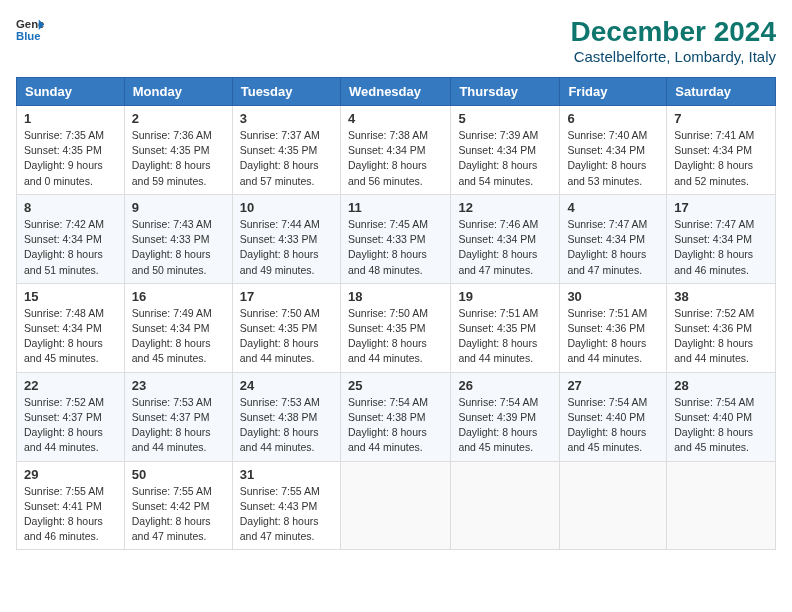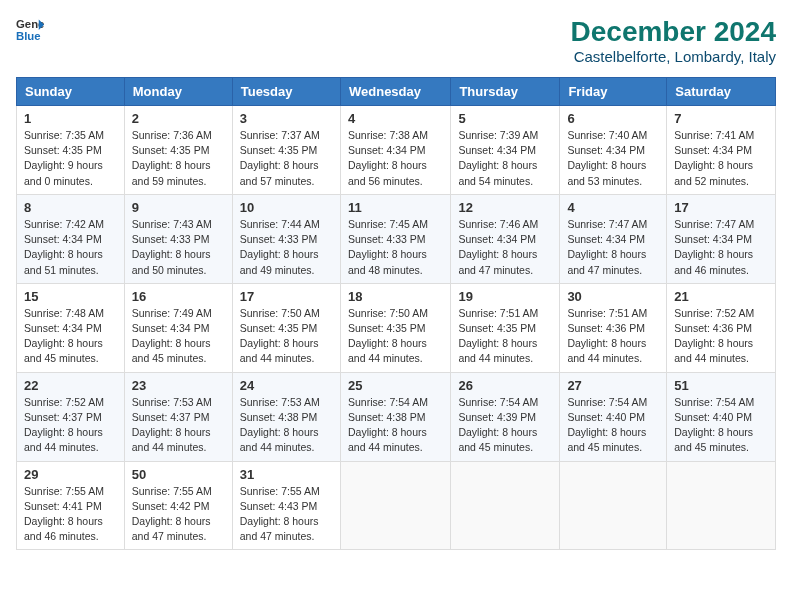--- a/index.html
+++ b/index.html
@@ -189,21 +189,21 @@
         </td>
         <td>
           <span class="day-num">19</span>
 <div class="cell-text">Sunrise: 7:51 AM<br>Sunset: 4:35 PM<br>Daylight: 8 hours and 44 minutes.</div>
         </td>
         <td>
           <span class="day-num">30</span>
 <div class="cell-text">Sunrise: 7:51 AM<br>Sunset: 4:36 PM<br>Daylight: 8 hours and 44 minutes.</div>
         </td>
         <td>
-          <span class="day-num">21</span>
+          <span class="day-num">38</span>
 <div class="cell-text">Sunrise: 7:52 AM<br>Sunset: 4:36 PM<br>Daylight: 8 hours and 44 minutes.</div>
         </td>
       </tr>
       <tr>
         <td>
           <span class="day-num">22</span>
 <div class="cell-text">Sunrise: 7:52 AM<br>Sunset: 4:37 PM<br>Daylight: 8 hours and 44 minutes.</div>
         </td>
         <td>
           <span class="day-num">23</span>
@@ -219,21 +219,21 @@
         </td>
         <td>
           <span class="day-num">26</span>
 <div class="cell-text">Sunrise: 7:54 AM<br>Sunset: 4:39 PM<br>Daylight: 8 hours and 45 minutes.</div>
         </td>
         <td>
           <span class="day-num">27</span>
 <div class="cell-text">Sunrise: 7:54 AM<br>Sunset: 4:40 PM<br>Daylight: 8 hours and 45 minutes.</div>
         </td>
         <td>
-          <span class="day-num">51</span>
+          <span class="day-num">28</span>
 <div class="cell-text">Sunrise: 7:54 AM<br>Sunset: 4:40 PM<br>Daylight: 8 hours and 45 minutes.</div>
         </td>
       </tr>
       <tr>
         <td>
           <span class="day-num">29</span>
 <div class="cell-text">Sunrise: 7:55 AM<br>Sunset: 4:41 PM<br>Daylight: 8 hours and 46 minutes.</div>
         </td>
         <td>
           <span class="day-num">50</span>

